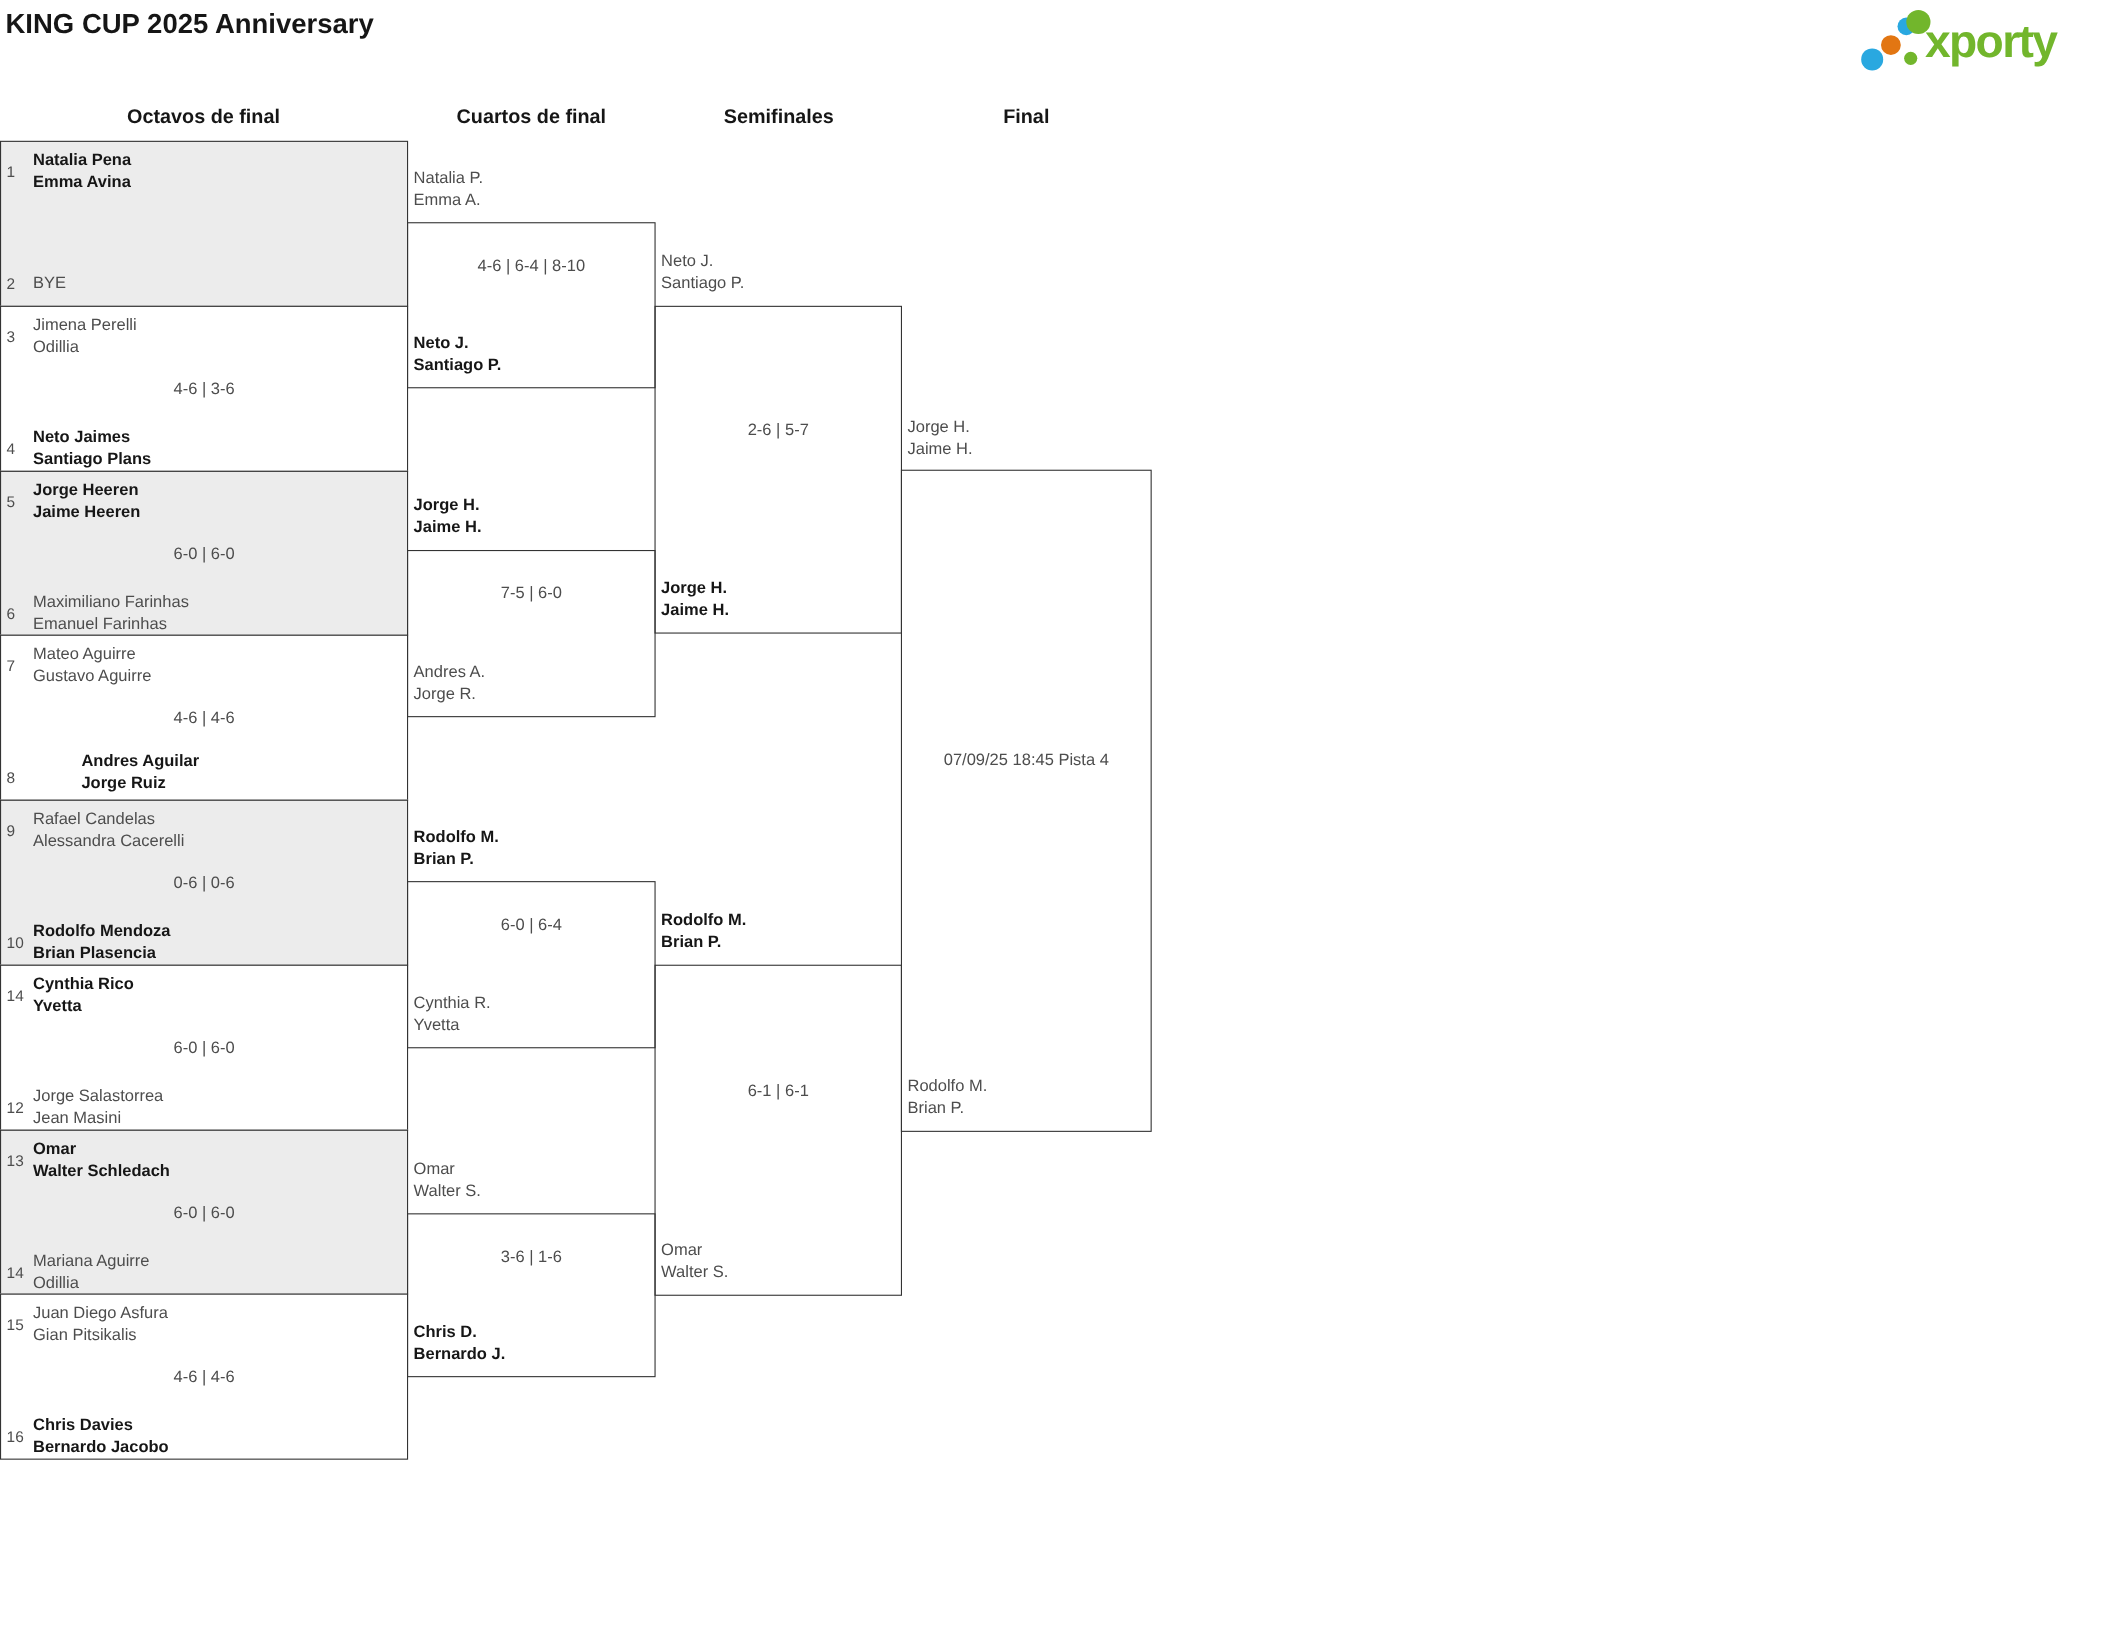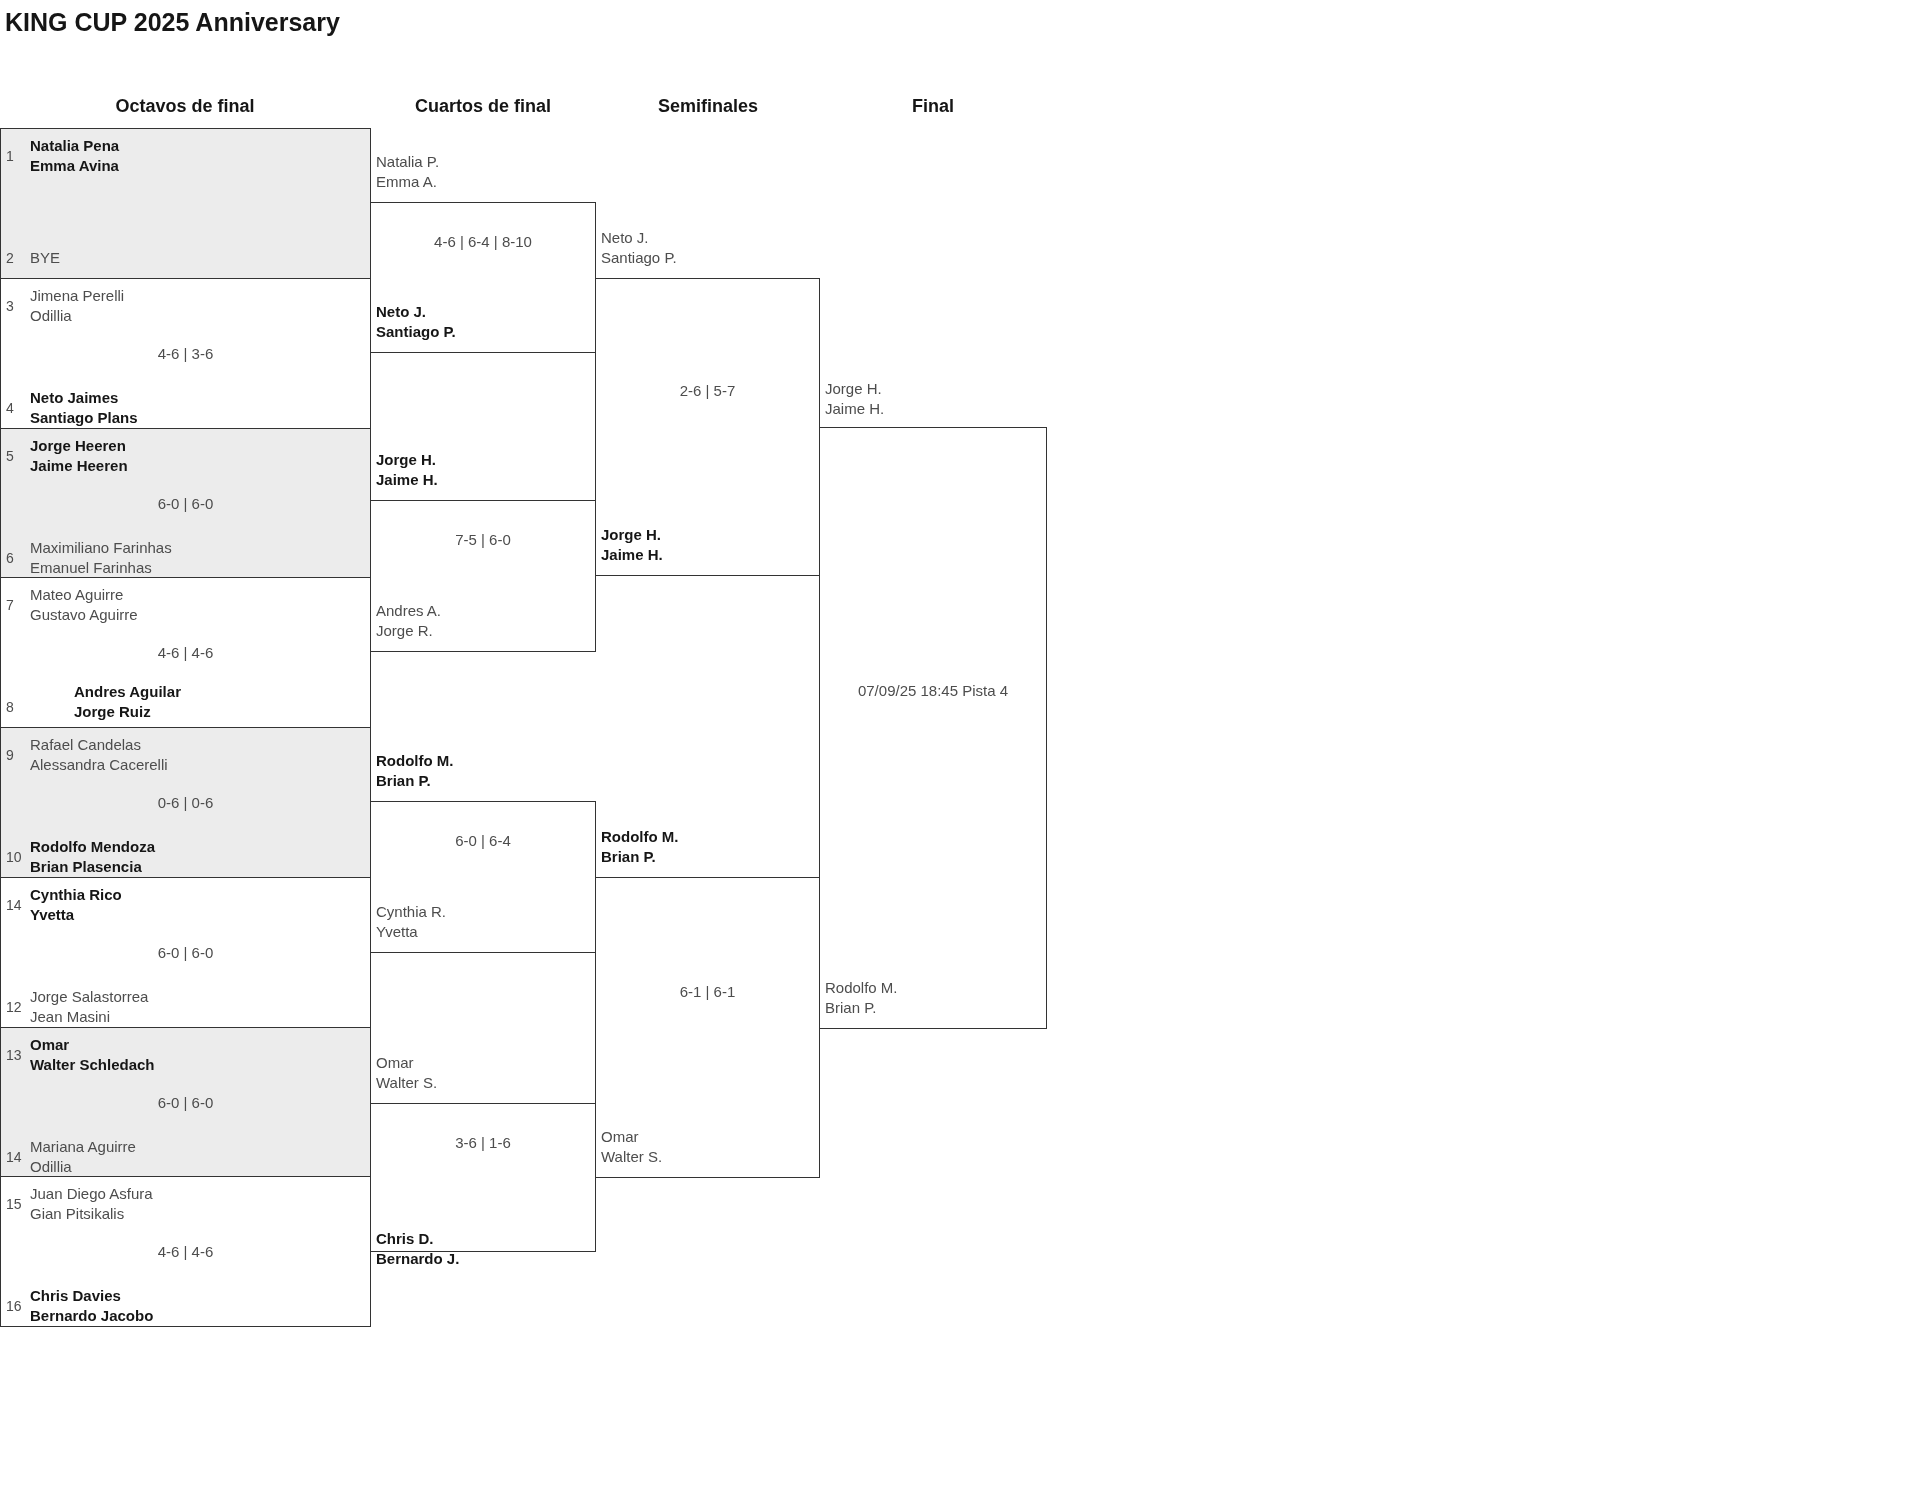--- a/index.html
+++ b/index.html
@@ -36,20 +36,28 @@
 
 <div id="canvas">
 
   <div class="title-line" style="top:6px;">KING CUP 2025 Anniversary</div>
 
   <div class="round-header" style="left:65px;">Octavos de final</div>
   <div class="round-header" style="left:363px;">Cuartos de final</div>
   <div class="round-header" style="left:588px;">Semifinales</div>
   <div class="round-header" style="left:813px;">Final</div>
 
+  <div id="logo">
+    <span class="dot" style="left:33px;top:14px;width:16px;height:16px;background:#29a8e0;"></span>
+    <span class="dot" style="left:30px;top:7px;width:22px;height:22px;left:41px;background:#72b62c;"></span>
+    <span class="dot" style="left:18px;top:30px;width:18px;height:18px;background:#e27612;"></span>
+    <span class="dot" style="left:0px;top:42px;width:20px;height:20px;background:#29a8e0;"></span>
+    <span class="dot" style="left:39px;top:45px;width:12px;height:12px;background:#72b62c;"></span>
+    <span id="logo-text" style="color:#72b62c;">xporty</span>
+  </div>
 
   <div id="bracket">
       <div class="obox shaded" style="top: 128px; height: 151px;"></div>
       <div class="seed" style="top: 136px; left: 6px;">1</div>
       <div class="teamblock winner" style="left: 30px; top: 136px; width: 330px;">
         <div>Natalia Pena</div>
         <div>Emma Avina</div>
       </div>
       <div class="seed" style="top: 238px; left: 6px;">2</div>
       <div class="teamblock" style="left: 30px; top: 238px; width: 330px;">
@@ -168,21 +176,21 @@
       <div class="teamblock" style="left: 376px; top: 902px; width: 216px;">
         <div>Cynthia R.</div>
         <div>Yvetta</div>
       </div>
       <div class="mrect" style="left: 370px; top: 1103px; width: 226px; height: 149px;"></div>
       <div class="teamblock" style="left: 376px; top: 1053px; width: 216px;">
         <div>Omar</div>
         <div>Walter S.</div>
       </div>
       <div class="score" style="left: 370px; top: 1133px; width: 226px;">3-6 | 1-6</div>
-      <div class="teamblock winner" style="left: 376px; top: 1201px; width: 216px; margin-top: 28px;">
+      <div class="teamblock winner" style="left: 376px; top: 1201px; width: 216px;">
         <div>Chris D.</div>
         <div>Bernardo J.</div>
       </div>
       <div class="mrect" style="left: 595px; top: 278px; width: 225px; height: 298px;"></div>
       <div class="teamblock" style="left: 601px; top: 228px; width: 215px;">
         <div>Neto J.</div>
         <div>Santiago P.</div>
       </div>
       <div class="score" style="left: 595px; top: 381px; width: 225px;">2-6 | 5-7</div>
       <div class="teamblock winner" style="left: 601px; top: 525px; width: 215px;">

